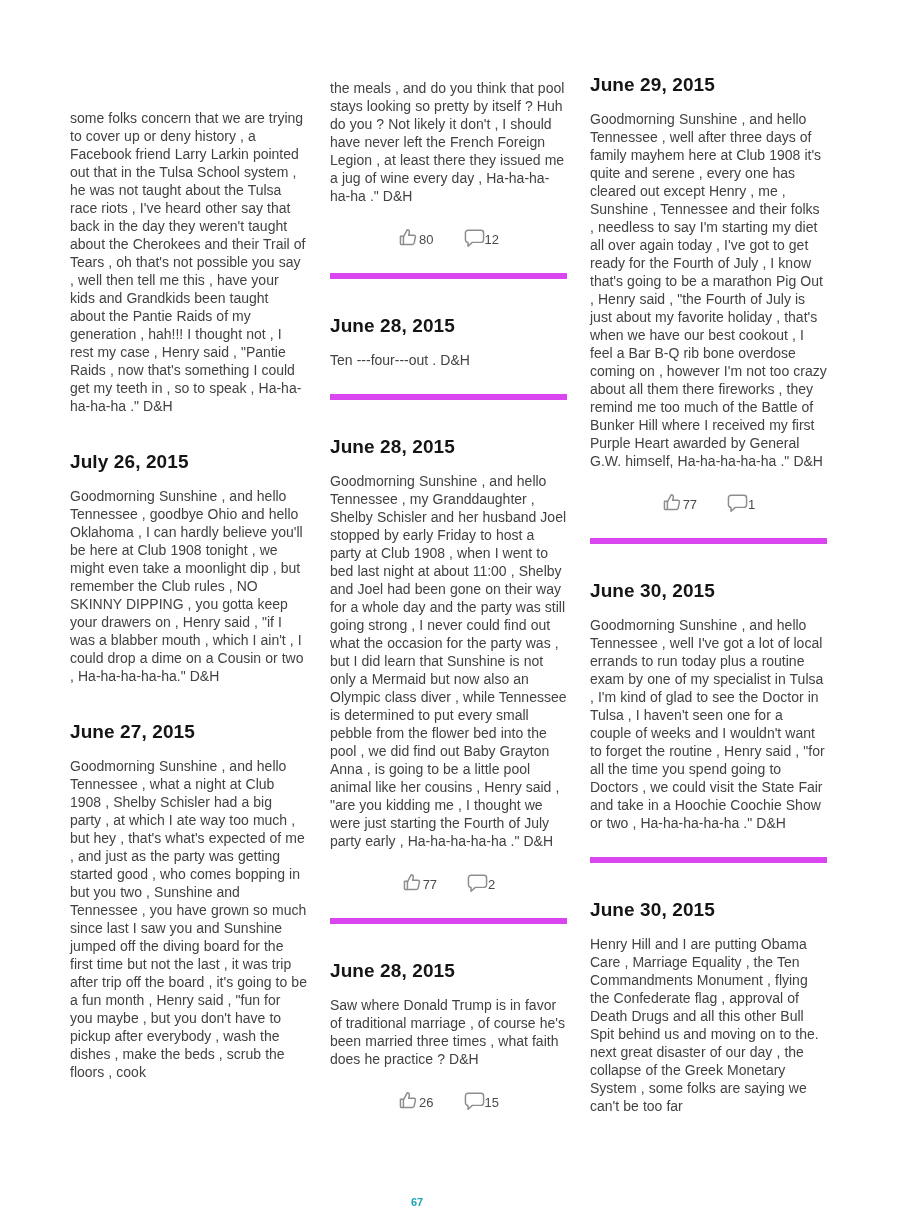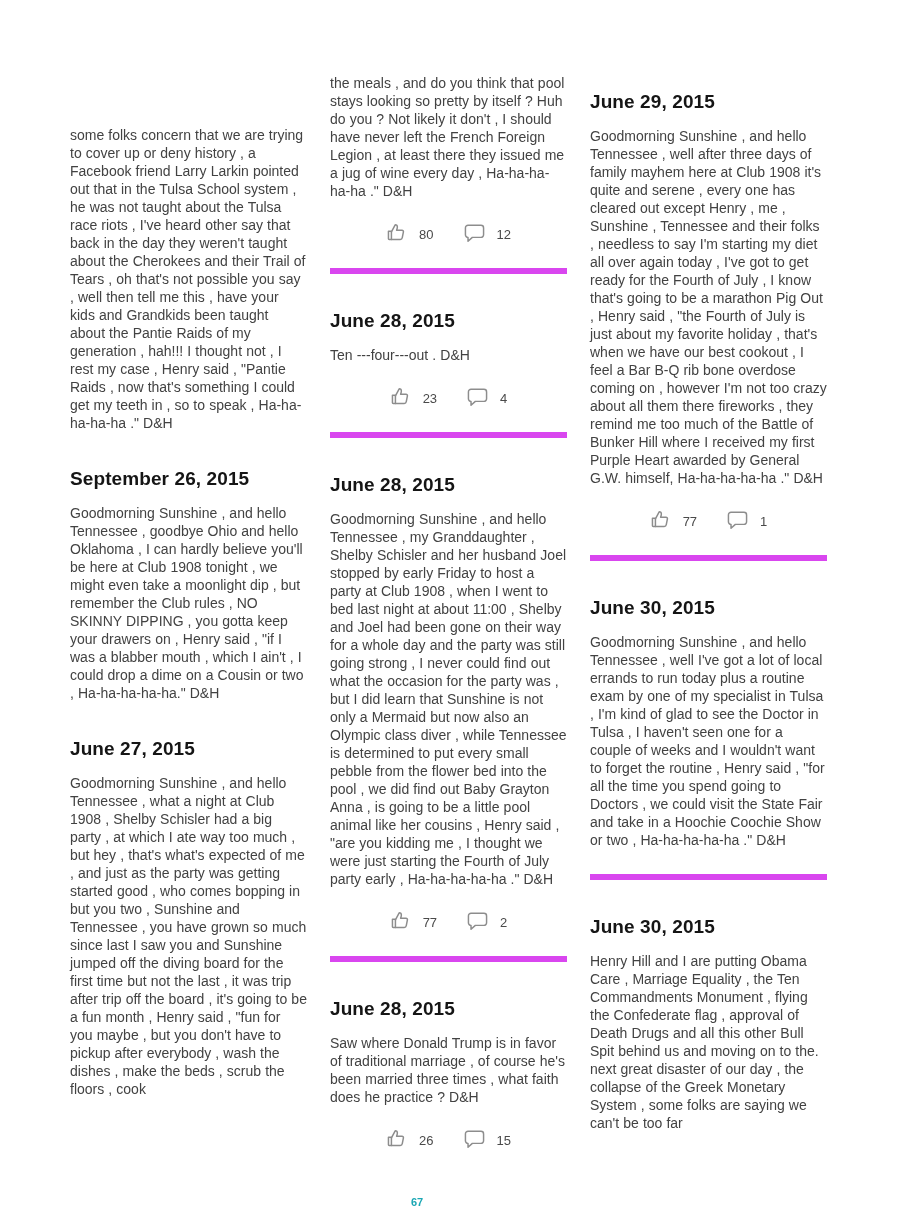--- a/index.html
+++ b/index.html
@@ -31,21 +31,21 @@
 
   .post-body {
     font-size: 14px; line-height: 18px; color: #424242;
     margin: 0; text-align: left; word-spacing: 0.2px;
   }
 
   .post-meta {
     display: flex; justify-content: center; align-items: flex-end;
     gap: 30px; margin-top: 21px; min-height: 22px;
   }
-  .meta-group { display: inline-flex; align-items: flex-end; gap: 12px; }
+  .meta-group { display: inline-flex; align-items: flex-end; gap: 0; }
   .meta-group .icon { display: inline-block; line-height: 0; }
   .meta-group .icon svg { display: block; }
   .meta-group .count {
     font-size: 13px; color: #4a4a4a; line-height: 15px; padding-bottom: 1px;
   }
 
   .page-footer {
     position: absolute; left: 0; top: 1192px; width: 834px; text-align: center;
   }
   .page-number { font-size: 11px; font-weight: 700; }
@@ -54,21 +54,21 @@
 <body>
 
 <div class="sheet">
   <main class="columns" id="columns-container">
       <div class="column">
         <article class="post">
 
     <p class="post-body">some folks concern that we are trying to cover up or deny history , a Facebook friend Larry Larkin pointed out that in the Tulsa School system , he was not taught about the Tulsa race riots , I've heard other say that back in the day they weren't taught about the Cherokees and their Trail of Tears , oh that's not possible you say , well then tell me this , have your kids and Grandkids been taught about the Pantie Raids of my generation , hah!!! I thought not , I rest my case , Henry said , "Pantie Raids , now that's something I could get my teeth in , so to speak , Ha-ha-ha-ha-ha ." D&amp;H</p>
   </article>
         <article class="post">
-    <h3 class="post-date">September 26, 2015</h3>
+    <h3 class="post-date">July 26, 2015</h3>
     <p class="post-body">Goodmorning Sunshine , and hello Tennessee , goodbye Ohio and hello Oklahoma , I can hardly believe you'll be here at Club 1908 tonight , we might even take a moonlight dip , but remember the Club rules , NO SKINNY DIPPING , you gotta keep your drawers on , Henry said , "if I was a blabber mouth , which I ain't , I could drop a dime on a Cousin or two , Ha-ha-ha-ha-ha." D&amp;H</p>
   </article>
         <article class="post">
     <h3 class="post-date">June 27, 2015</h3>
     <p class="post-body">Goodmorning Sunshine , and hello Tennessee , what a night at Club 1908 , Shelby Schisler had a big party , at which I ate way too much , but hey , that's what's expected of me , and just as the party was getting started good , who comes bopping in but you two , Sunshine and Tennessee , you have grown so much since last I saw you and Sunshine jumped off the diving board for the first time but not the last , it was trip after trip off the board , it's going to be a fun month , Henry said , "fun for you maybe , but you don't have to pickup after everybody , wash the dishes , make the beds , scrub the floors , cook</p>
 
   </article>
       </div>
       <div class="column">
         <article class="post has-divider">
@@ -90,39 +90,20 @@
             <path d="M4.5 1.5h15a3 3 0 0 1 3 3v8a3 3 0 0 1-3 3H9.5l-5 4.5v-4.5a3 3 0 0 1-3-3v-8a3 3 0 0 1 3-3z"></path>
           </svg>
         </span>
         <span class="count">12</span>
       </span>
     </div>
   </article>
         <article class="post has-divider">
     <h3 class="post-date">June 28, 2015</h3>
     <p class="post-body">Ten ---four---out . D&amp;H</p>
-    <div class="post-meta">
-      <span class="meta-group">
-        <span class="icon">
-          <svg width="21" height="21" viewBox="0 0 24 24" fill="none" stroke="#8d8d8d" stroke-width="1.7" stroke-linejoin="round" stroke-linecap="round">
-            <path d="M2.8 10.6h3.4V20H3.6a.8.8 0 0 1-.8-.8v-8.6z"></path>
-            <path d="M6.2 11.2l4.3-8c1.5 0 2.5 1.2 2.5 2.5 0 1-.6 2.9-.9 3.8h6.2c1 0 1.8.9 1.6 1.9l-1.3 6.5c-.2 1.2-1.1 2.1-2.3 2.1H6.2"></path>
-          </svg>
-        </span>
-        <span class="count">23</span>
-      </span>
-      <span class="meta-group">
-        <span class="icon">
-          <svg width="21" height="19" viewBox="0 0 24 22" fill="none" stroke="#8d8d8d" stroke-width="1.7" stroke-linejoin="round" stroke-linecap="round">
-            <path d="M4.5 1.5h15a3 3 0 0 1 3 3v8a3 3 0 0 1-3 3H9.5l-5 4.5v-4.5a3 3 0 0 1-3-3v-8a3 3 0 0 1 3-3z"></path>
-          </svg>
-        </span>
-        <span class="count">4</span>
-      </span>
-    </div>
   </article>
         <article class="post has-divider">
     <h3 class="post-date">June 28, 2015</h3>
     <p class="post-body">Goodmorning Sunshine , and hello Tennessee , my Granddaughter , Shelby Schisler and her husband Joel stopped by early Friday to host a party at Club 1908 , when I went to bed last night at about 11:00 , Shelby and Joel had been gone on their way for a whole day and the party was still going strong , I never could find out what the occasion for the party was , but I did learn that Sunshine is not only a Mermaid but now also an Olympic class diver , while Tennessee is determined to put every small pebble from the flower bed into the pool , we did find out Baby Grayton Anna , is going to be a little pool animal like her cousins , Henry said , "are you kidding me , I thought we were just starting the Fourth of July party early , Ha-ha-ha-ha-ha ." D&amp;H</p>
     <div class="post-meta">
       <span class="meta-group">
         <span class="icon">
           <svg width="21" height="21" viewBox="0 0 24 24" fill="none" stroke="#8d8d8d" stroke-width="1.7" stroke-linejoin="round" stroke-linecap="round">
             <path d="M2.8 10.6h3.4V20H3.6a.8.8 0 0 1-.8-.8v-8.6z"></path>
             <path d="M6.2 11.2l4.3-8c1.5 0 2.5 1.2 2.5 2.5 0 1-.6 2.9-.9 3.8h6.2c1 0 1.8.9 1.6 1.9l-1.3 6.5c-.2 1.2-1.1 2.1-2.3 2.1H6.2"></path>

